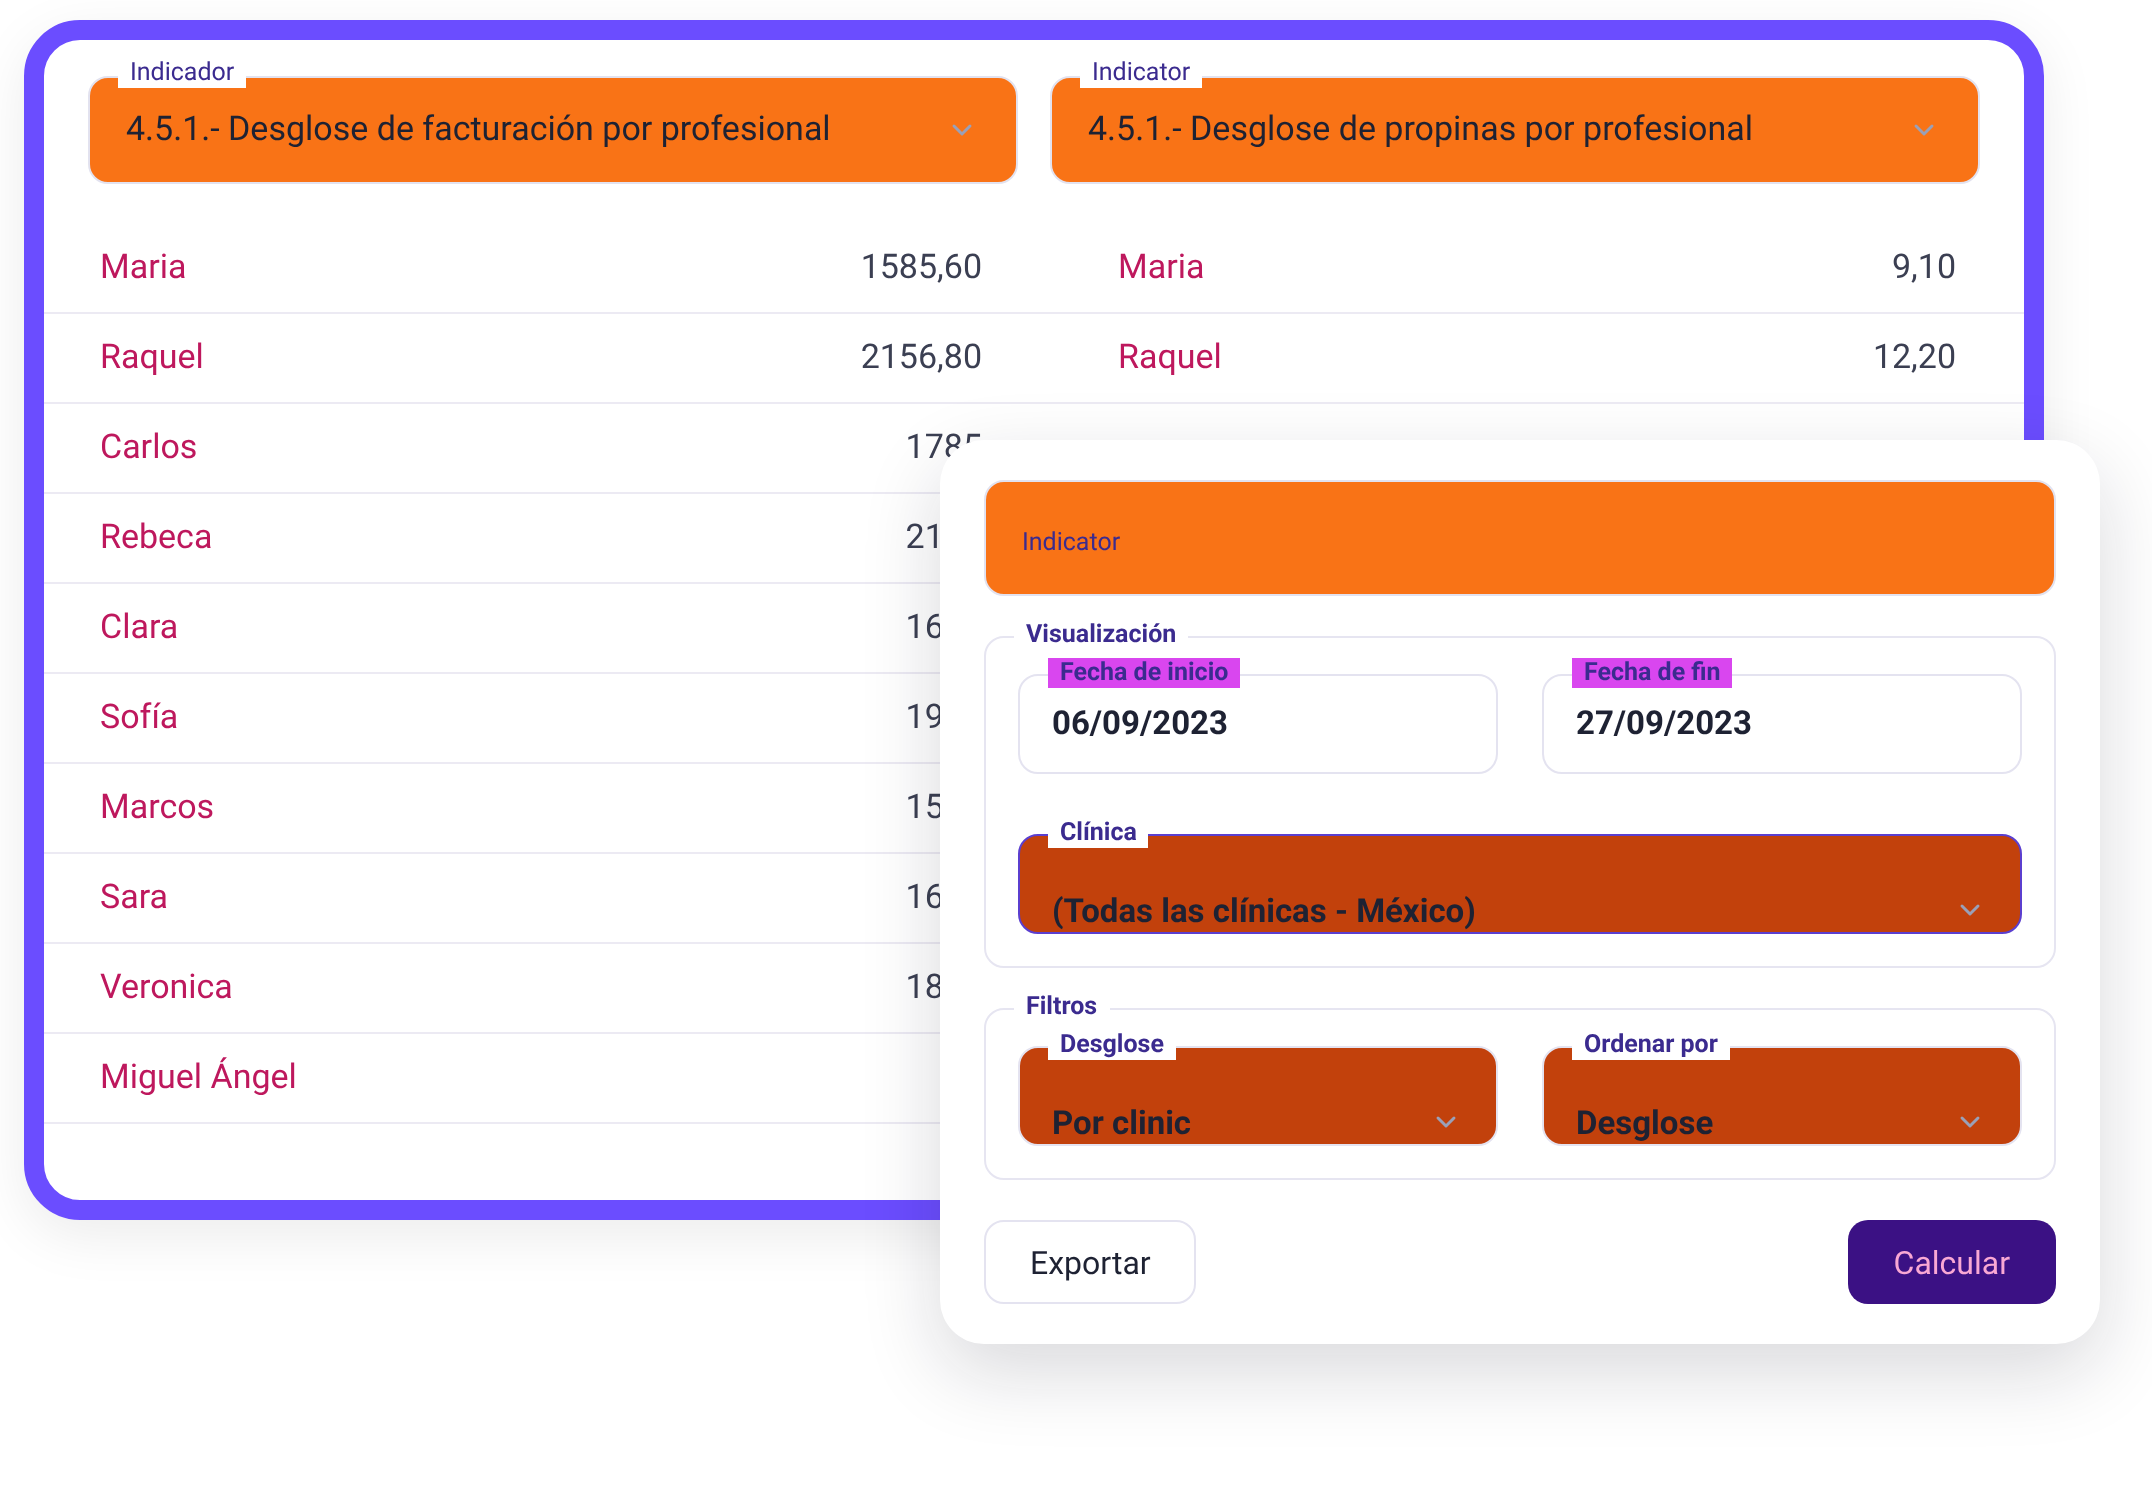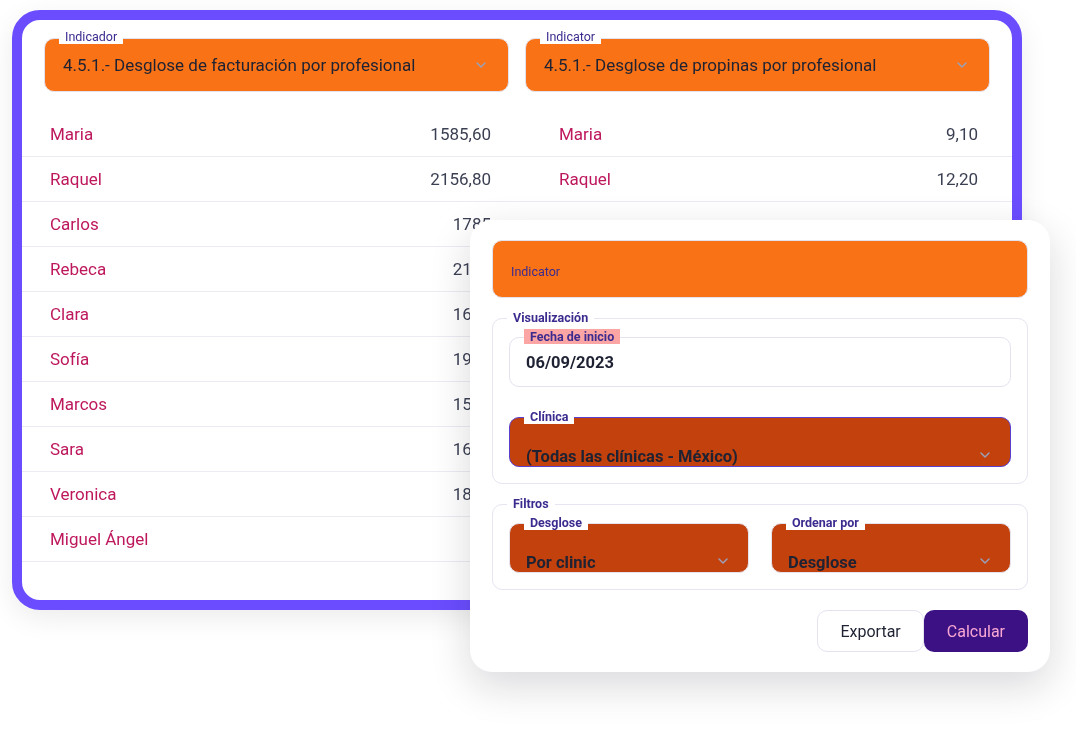--- a/index.html
+++ b/index.html
@@ -157,21 +157,21 @@
     height: 50px;
     flex: 1;
     padding: 0 16px;
     display: flex;
     align-items: center;
     background: #fff;
   }
   .input-field .float-label {
     position: absolute;
     top: -9px; left: 14px;
-    background: #fca5a5;
+    background: #d946ef;
     padding: 0 6px;
     font-size: 12.5px;
     color: #3b2b8f;
   }
   .input-field .value { font-size: 16.5px; color: #1e2233; }
 
   .select-box {
     position: relative;
     border: 1px solid #e4e3f0;
     border-radius: 10px;
@@ -196,21 +196,21 @@
   .select-box.outlined {
     border: 1.5px solid #5b3fcf;
   }
   .clinica { margin-top: 30px; }
 
   .filters-row { display: flex; gap: 22px; }
   .filters-row .select-box { flex: 1; }
 
   .actions {
     display: flex;
-    justify-content: flex-end;
+    justify-content: space-between;
     gap: 0;
     margin-top: 20px;
   }
   .btn {
     height: 42px;
     border-radius: 10px;
     padding: 0 22px;
     font-size: 16px;
     display: inline-flex;
     align-items: center;
@@ -324,20 +324,24 @@
       <span class="legend">Indicator</span>
     </div>
 
     <div class="group">
       <span class="group-legend">Visualización</span>
 
       <div class="dates">
         <div class="input-field">
           <span class="float-label">Fecha de inicio</span>
           <span class="value">06/09/2023</span>
+        </div>
+        <div class="input-field">
+          <span class="float-label">Fecha de fin</span>
+          <span class="value">27/09/2023</span>
         </div>
       </div>
 
       <div class="select-box outlined clinica">
         <span class="float-label">Clínica</span>
         <span class="value">(Todas las clínicas - México)</span>
         <span class="chev">
           <svg viewBox="0 0 24 24" fill="none" stroke="currentColor" stroke-width="2.2" stroke-linecap="round" stroke-linejoin="round">
               <polyline points="6 9 12 15 18 9"></polyline>
             </svg>

